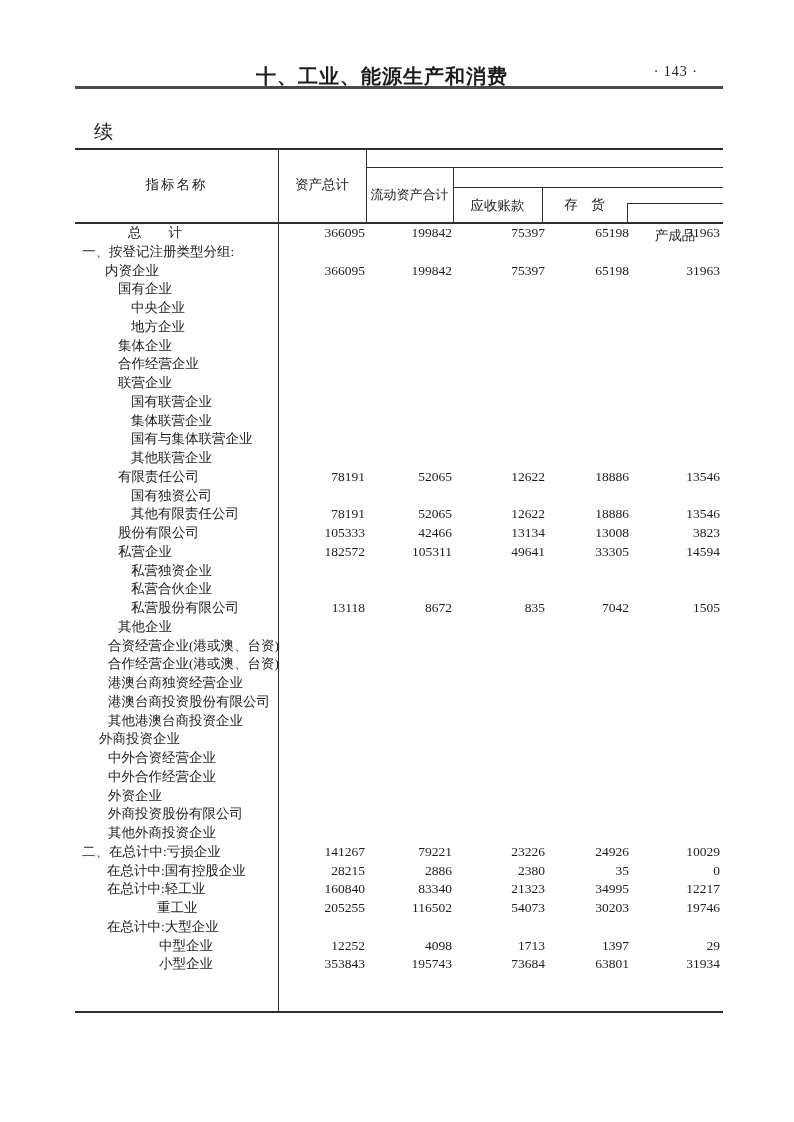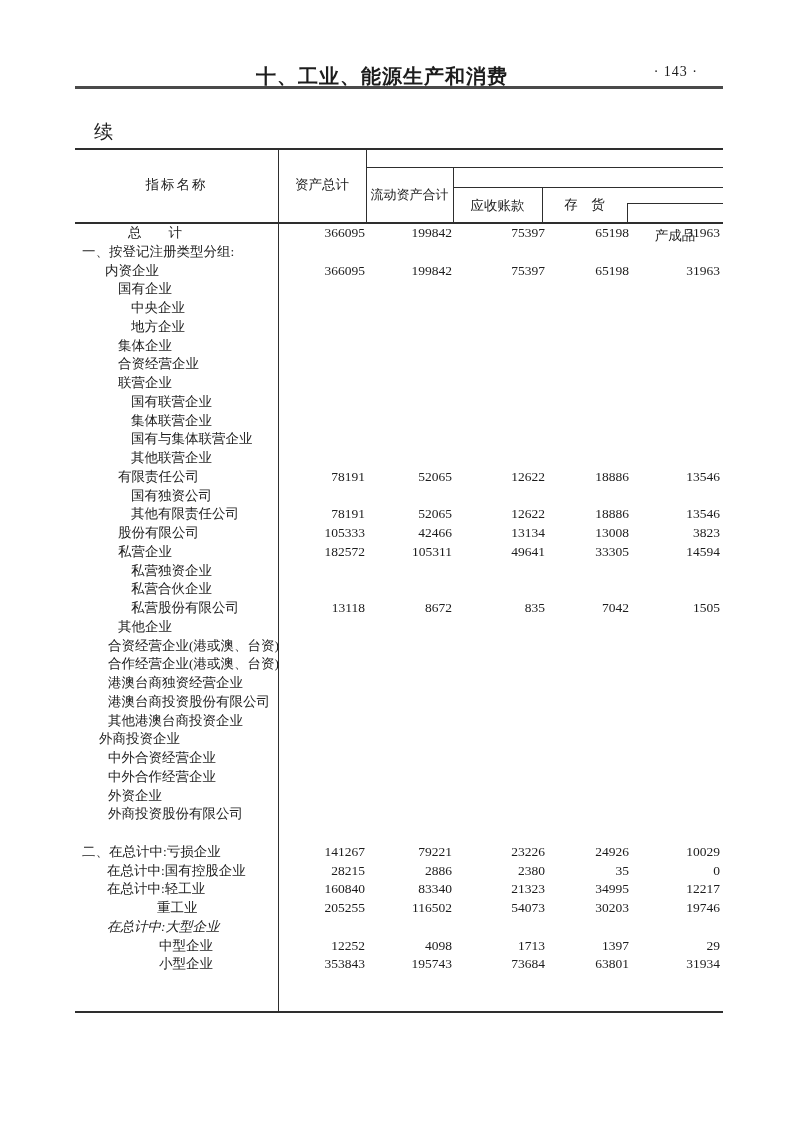--- a/index.html
+++ b/index.html
@@ -140,21 +140,21 @@
     <div class="trow">
       <div class="tlabel" style="padding-left: 43px;">集体企业</div>
       <div class="num c1"></div>
       <div class="num c2"></div>
       <div class="num c3"></div>
       <div class="num c4"></div>
       <div class="num c5"></div>
     </div>
 
     <div class="trow">
-      <div class="tlabel" style="padding-left: 43px;">合资经营企业</div>
+      <div class="tlabel" style="padding-left: 43px;">合作经营企业</div>
       <div class="num c1"></div>
       <div class="num c2"></div>
       <div class="num c3"></div>
       <div class="num c4"></div>
       <div class="num c5"></div>
     </div>
 
     <div class="trow">
       <div class="tlabel" style="padding-left: 43px;">联营企业</div>
       <div class="num c1"></div>
@@ -367,20 +367,21 @@
     <div class="trow">
       <div class="tlabel" style="padding-left: 33px;">外商投资股份有限公司</div>
       <div class="num c1"></div>
       <div class="num c2"></div>
       <div class="num c3"></div>
       <div class="num c4"></div>
       <div class="num c5"></div>
     </div>
 
     <div class="trow">
+      <div class="tlabel" style="padding-left: 33px;">其他外商投资企业</div>
       <div class="num c1"></div>
       <div class="num c2"></div>
       <div class="num c3"></div>
       <div class="num c4"></div>
       <div class="num c5"></div>
     </div>
 
     <div class="trow">
       <div class="tlabel" style="padding-left: 7px;">二、在总计中:亏损企业</div>
       <div class="num c1">141267</div>
@@ -411,21 +412,21 @@
     <div class="trow">
       <div class="tlabel" style="padding-left: 82px;">重工业</div>
       <div class="num c1">205255</div>
       <div class="num c2">116502</div>
       <div class="num c3">54073</div>
       <div class="num c4">30203</div>
       <div class="num c5">19746</div>
     </div>
 
     <div class="trow">
-      <div class="tlabel" style="padding-left: 32px; font-style: italic;">在总计中:大型企业</div>
+      <div class="tlabel" style="padding-left: 32px;">在总计中:大型企业</div>
       <div class="num c1"></div>
       <div class="num c2"></div>
       <div class="num c3"></div>
       <div class="num c4"></div>
       <div class="num c5"></div>
     </div>
 
     <div class="trow">
       <div class="tlabel" style="padding-left: 84px;">中型企业</div>
       <div class="num c1">12252</div>

